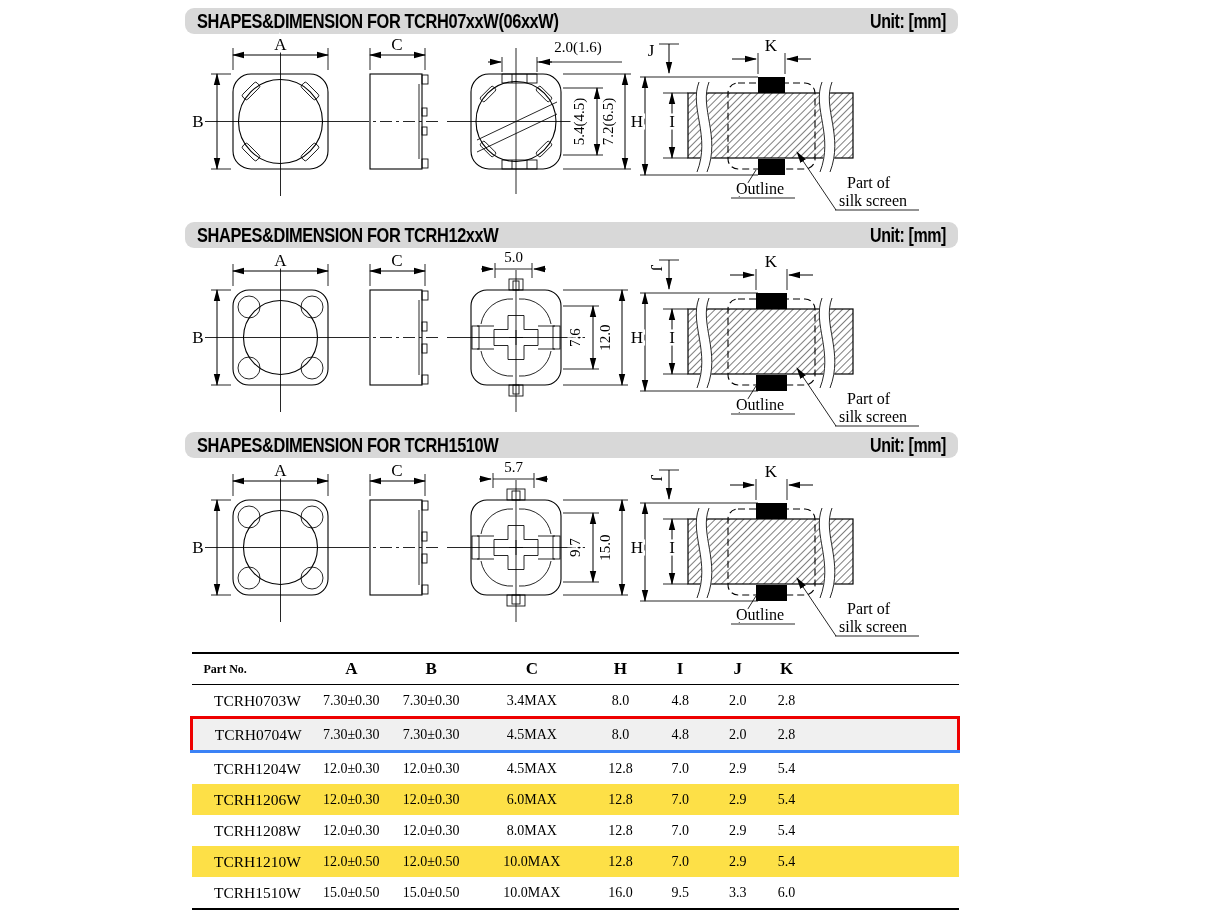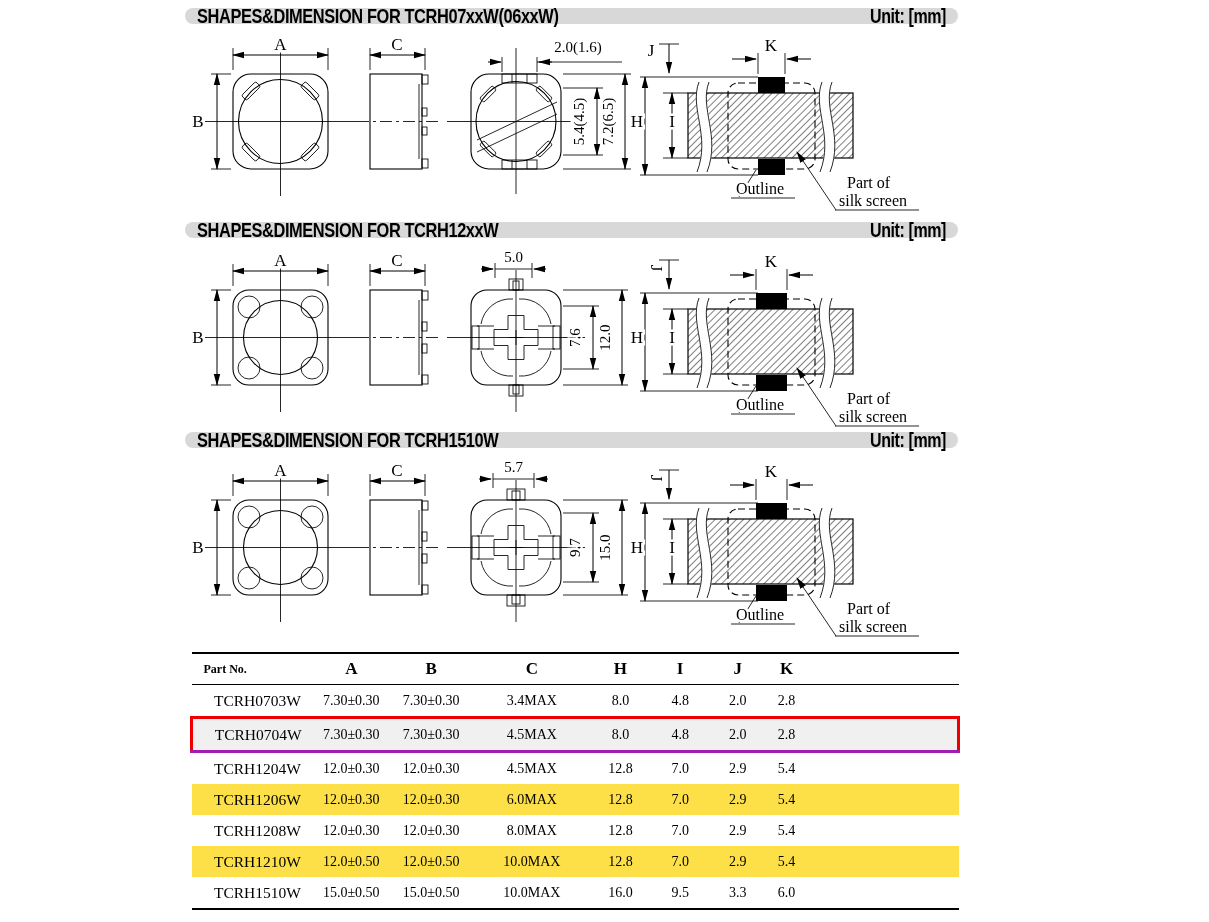--- a/index.html
+++ b/index.html
@@ -1,18 +1,18 @@
 <!DOCTYPE html>
 <html><head>
 <meta charset="utf-8">
 <style>
   html,body{margin:0;padding:0;background:#fff;}
   .page{position:relative;width:1209px;height:922px;background:#ffffff;overflow:hidden;
         font-family:"Liberation Serif",serif;color:#000;}
-  .sec-header{position:absolute;left:185px;width:773px;height:16px;background:#d8d8d8;
+  .sec-header{position:absolute;left:185px;width:773px;height:26px;background:#d8d8d8;
       display:flex;align-items:center;justify-content:space-between;padding:0 12px;box-sizing:border-box;border-radius:9px;}
   .sec-title{font-family:"Liberation Sans",sans-serif;font-weight:700;font-size:21px;
       letter-spacing:-0.5px;transform:scaleX(0.78);transform-origin:left center;white-space:nowrap;}
   .sec-unit{font-family:"Liberation Sans",sans-serif;font-weight:700;font-size:20px;
       letter-spacing:-0.5px;transform:scaleX(0.80);transform-origin:right center;white-space:nowrap;}
   svg.drawing{position:absolute;left:185px;overflow:visible;}
   svg .ln{stroke:#000;stroke-width:1.1;fill:none;}
   svg .thin{stroke:#000;stroke-width:0.85;fill:none;}
   svg .dim{stroke:#000;stroke-width:1;fill:none;}
   svg text{font-family:"Liberation Serif",serif;fill:#000;}
@@ -20,21 +20,21 @@
   svg .num{font-size:15px;}
   svg .halo{paint-order:stroke;stroke:#fff;stroke-width:5px;}
   table.spec{position:absolute;left:190px;top:652px;width:770px;border-collapse:collapse;
       border-top:2.5px solid #000;border-bottom:2.5px solid #000;}
   table.spec th{font-weight:bold;font-size:17px;height:30px;text-align:center;
       border-bottom:1.5px solid #000;padding:0;}
   table.spec th.part{font-size:12px;text-align:left;padding-left:12px;}
   table.spec td{font-size:14px;text-align:center;height:31px;padding:0;}
   table.spec td.part{font-size:15.5px;text-align:center;padding-left:12px;}
   tr.alt{background:#fde047;}
-  tr.hl td{border-top:3px solid #ee0000;border-bottom:3px solid #a21caf;background:#f0f0f0;margin-top:28px;}
+  tr.hl td{border-top:3px solid #ee0000;border-bottom:3px solid #3b82f6;background:#f0f0f0;margin-top:28px;}
   tr.hl td:first-child{border-left:3px solid #ee0000;}
   tr.hl td:last-child{border-right:3px solid #ee0000;}
 </style>
 </head>
 <body>
 
 <div class="page">
 
 <svg width="0" height="0" style="position:absolute" aria-hidden="true">
   <defs>

